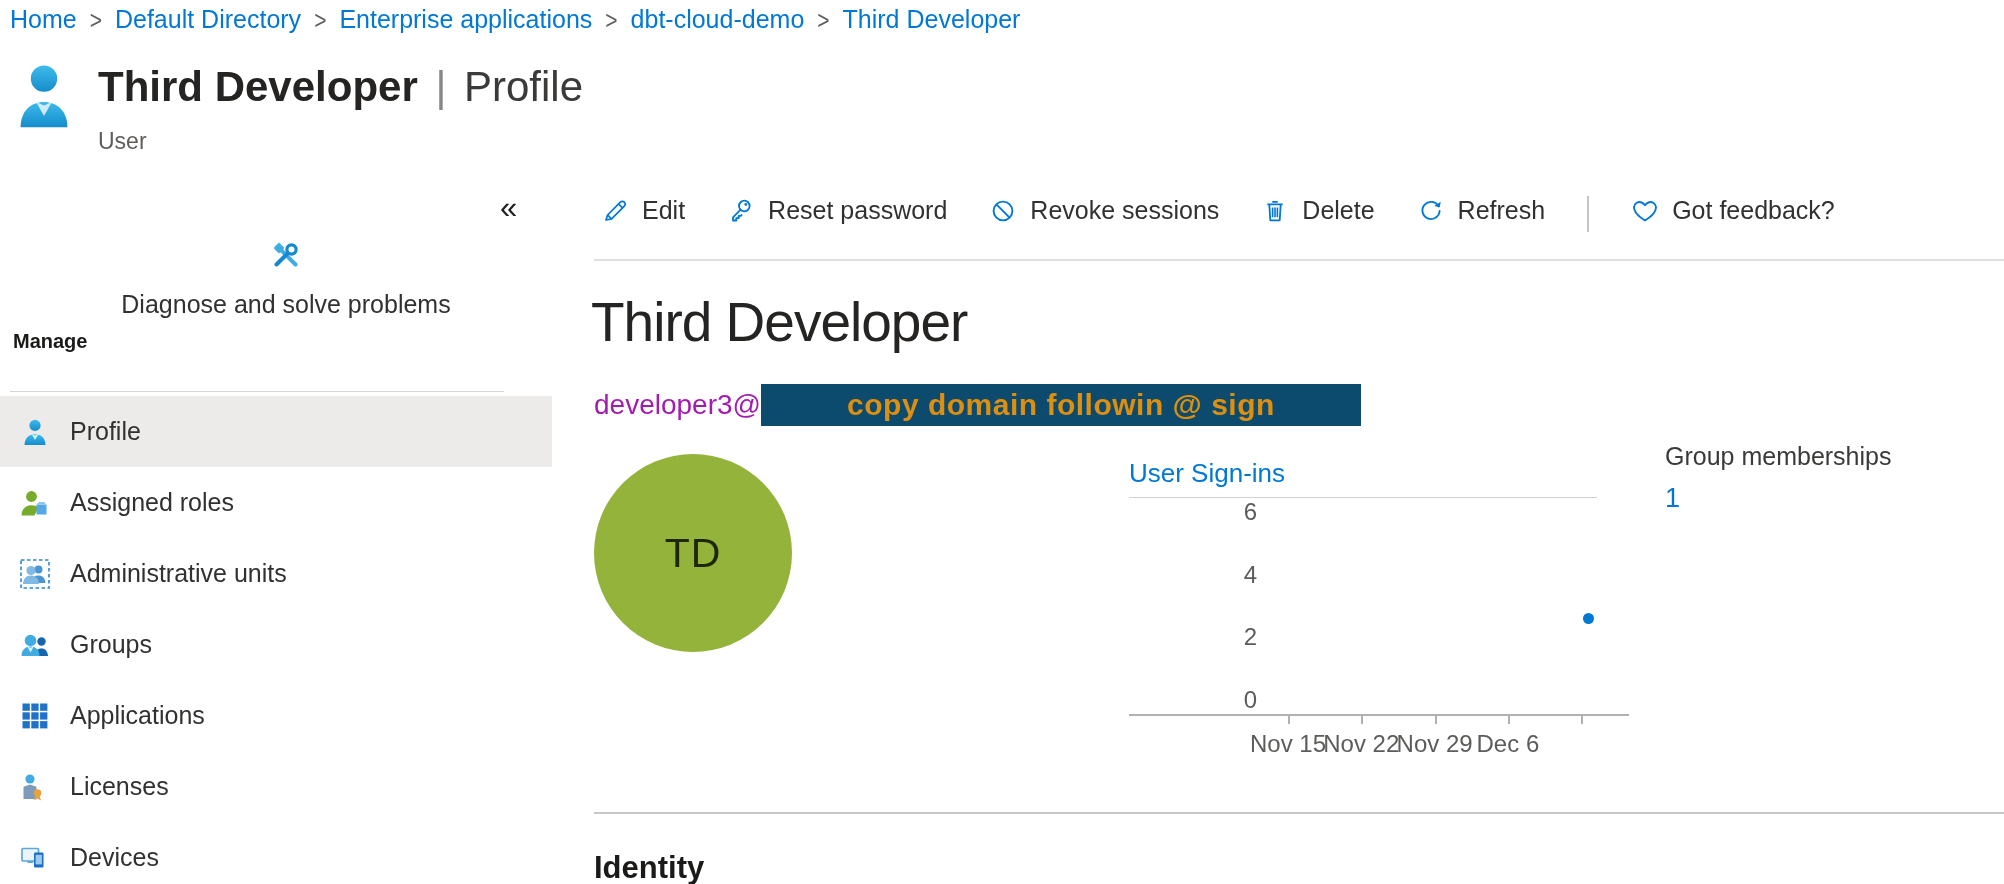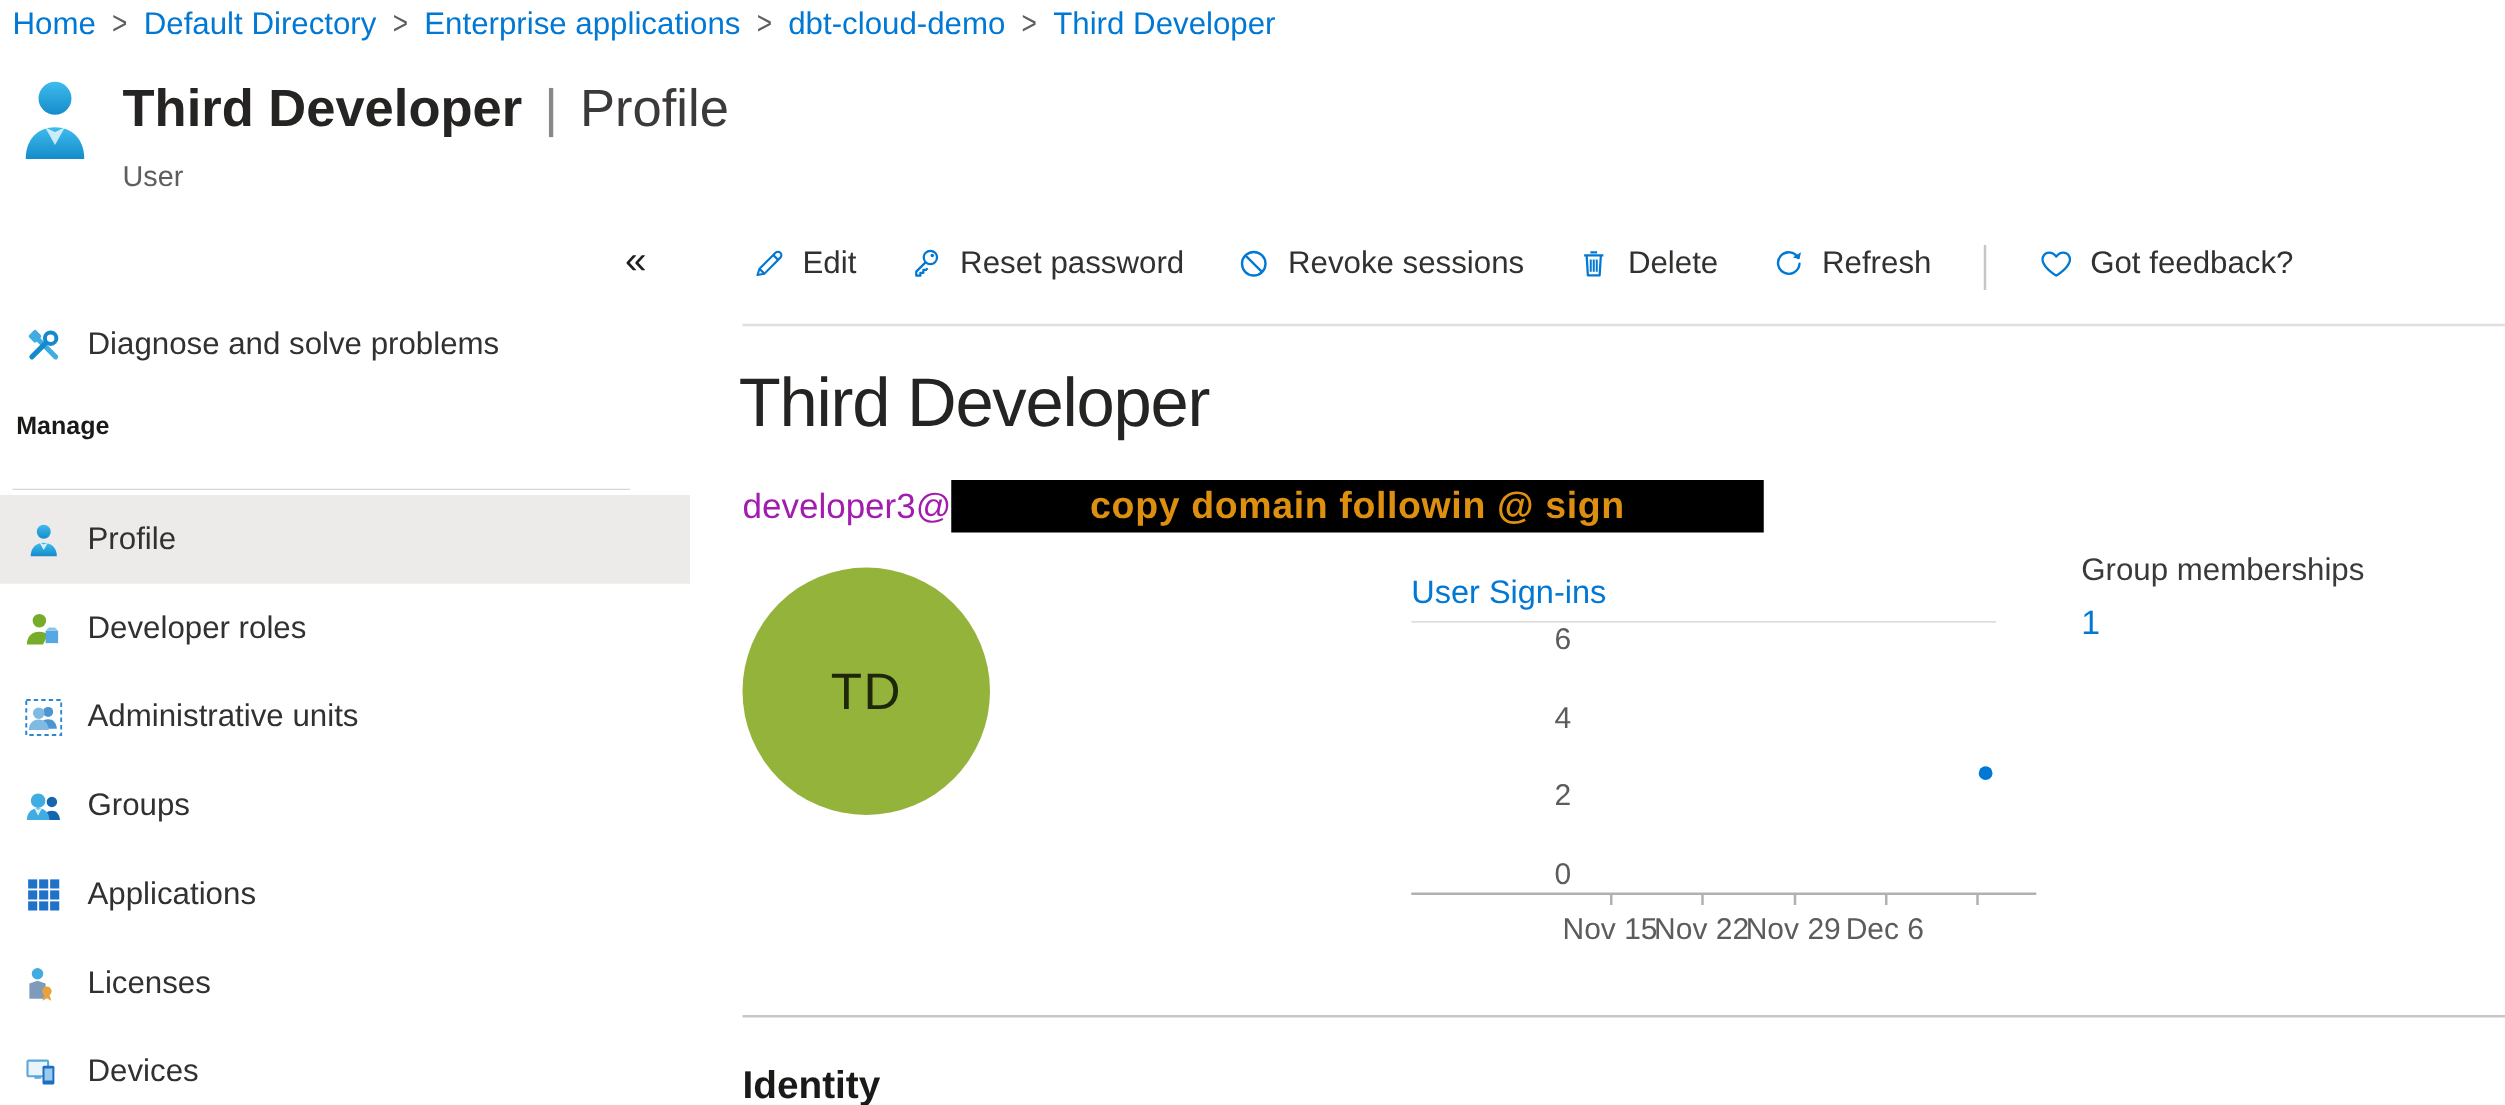--- a/index.html
+++ b/index.html
@@ -35,21 +35,21 @@
   #toolbar { left:601px; top:196px; height:52px; display:flex; align-items:flex-start; gap:42px; }
   .tb-btn { display:flex; align-items:center; gap:13px; cursor:pointer; }
   .tb-btn span { font-size:25px; color:#323130; white-space:nowrap; }
   .tb-sep { width:2px; height:36px; background:#c8c6c4; }
   #toolbar-divider { left:594px; top:259px; width:1410px; height:2px; background:#e2e0de; }
 
   
   #main-title { left:591px; top:290px; font-size:55px; font-weight:300; color:#252423; letter-spacing:-1px;}
   #email-row { left:594px; top:384px; display:flex; align-items:center; }
   #email-prefix { font-size:28px; font-weight:normal; color:#a21caf;text-align:center; }
-  #redaction-box { width:650px; height:42px; background:#000000; display:flex; align-items:center; justify-content:center; }
+  #redaction-box { width:600px; height:42px; background:#0c4a6e; display:flex; align-items:center; justify-content:center; }
   #redaction-box span { color:#dd8f10; font-size:30px; font-weight:bold; letter-spacing:0.5px; }
 
   #avatar { left:594px; top:454px; width:198px; height:198px; border-radius:50%; background:#93b33b;
             display:flex; align-items:center; justify-content:center; }
   #avatar span { font-size:41px; color:rgba(10,14,2,0.85); font-weight:400; letter-spacing:1px; }
 
   
   #chart { left:1129px; top:456px; width:505px; height:320px; }
   #chart-title { position:absolute; left:0; top:2px; font-size:26px; color:#0078d4; cursor:pointer; }
   #chart-title-underline { position:absolute; left:0; top:41px; width:468px; height:1px; background:#d4d2d0; }
@@ -102,21 +102,21 @@
         <span class="title-pipe">|</span>
         <span class="title-sec">Profile</span>
       </div>
       <div class="subtitle">User</div>
     </div>
   </header>
 
   <aside id="sidebar" class="abs">
     <div id="collapse-btn">«</div>
 
-    <div class="side-row" style="top:90px;">
+    <div class="side-row" style="top:90px;flex-direction:column;">
       <svg class="side-icon" viewBox="0 0 30 30">
         <line x1="24.5" y1="24.5" x2="9" y2="9" stroke="#41ace2" stroke-width="4" stroke-linecap="round"></line>
         <rect x="4" y="4" width="8" height="8" rx="1.5" fill="#41ace2" transform="rotate(45 8 8)"></rect>
         <line x1="5.5" y1="24.5" x2="15.5" y2="14.5" stroke="#1489ce" stroke-width="4" stroke-linecap="round"></line>
         <circle cx="20.5" cy="9.5" r="4.6" fill="none" stroke="#1489ce" stroke-width="3.2"></circle>
         <rect x="17" y="7" width="7" height="5" fill="#fff" transform="rotate(45 20.5 9.5)" opacity="0"></rect>
       </svg>
       <span>Diagnose and solve problems</span>
     </div>
 
@@ -138,21 +138,21 @@
       <span>Profile</span>
     </div>
 
     <div class="side-row" style="top:317px;">
       <svg class="side-icon" viewBox="0 0 30 30">
         <circle cx="11.5" cy="8.5" r="5.4" fill="#76ac29"></circle>
         <path d="M1.5 27.5c0-6.6 4.3-10.2 10-10.2 2.7 0 5.1.8 6.9 2.4l-4 7.8z" fill="#76ac29"></path>
         <rect x="16.5" y="16.5" width="10" height="10" fill="#55a8e2"></rect>
         <path d="M16.5 16.5h10l-2.5-2.5h-5z" fill="#8cc6ee"></path>
       </svg>
-      <span>Developer roles</span>
+      <span>Assigned roles</span>
     </div>
 
     <div class="side-row" style="top:388px;">
       <svg class="side-icon" viewBox="0 0 30 30">
         <rect x="1" y="1" width="28" height="28" fill="none" stroke="#2d88d4" stroke-width="1.6" stroke-dasharray="3.5 2.5"></rect>
         <circle cx="18.5" cy="10.5" r="4" fill="#4c95cf"></circle>
         <path d="M11.5 24c.4-5 3-7.6 7-7.6s6.6 2.6 7 7.6z" fill="#4c95cf"></path>
         <circle cx="11" cy="11.5" r="4.6" fill="#7fb9e4"></circle>
         <path d="M3 25c.4-5.6 3.4-8.4 8-8.4s7.6 2.8 8 8.4z" fill="#7fb9e4"></path>
       </svg>

